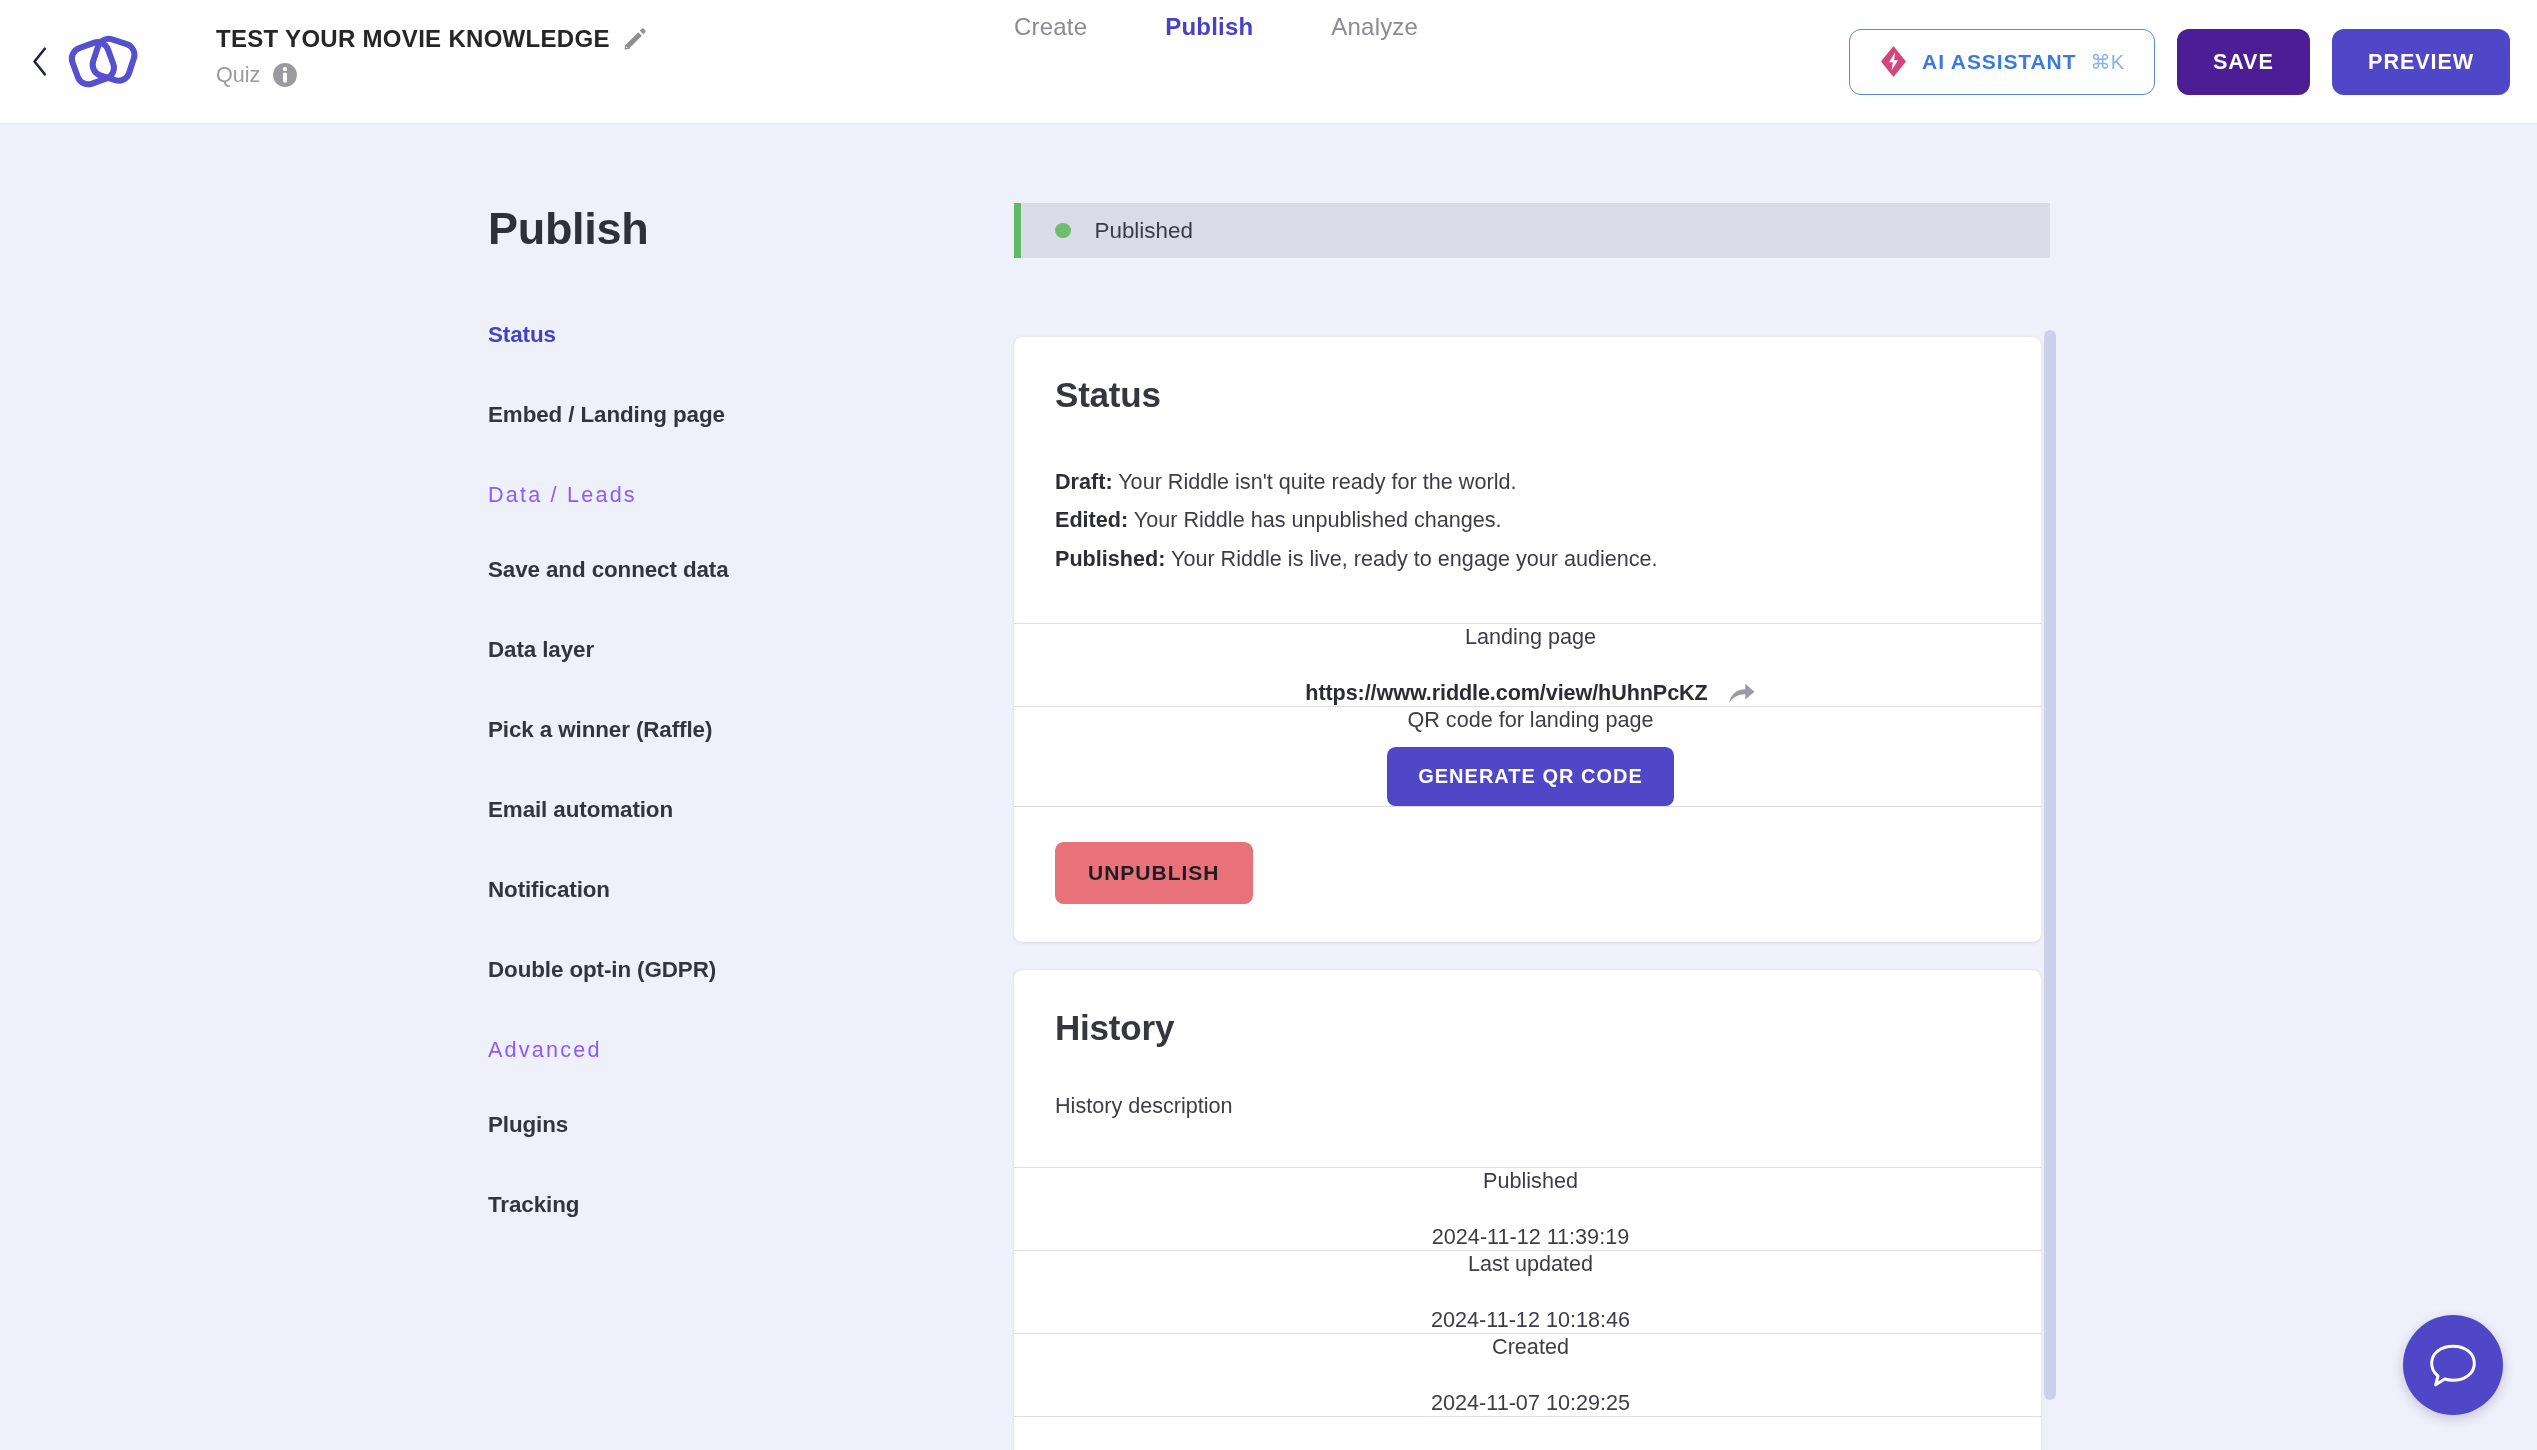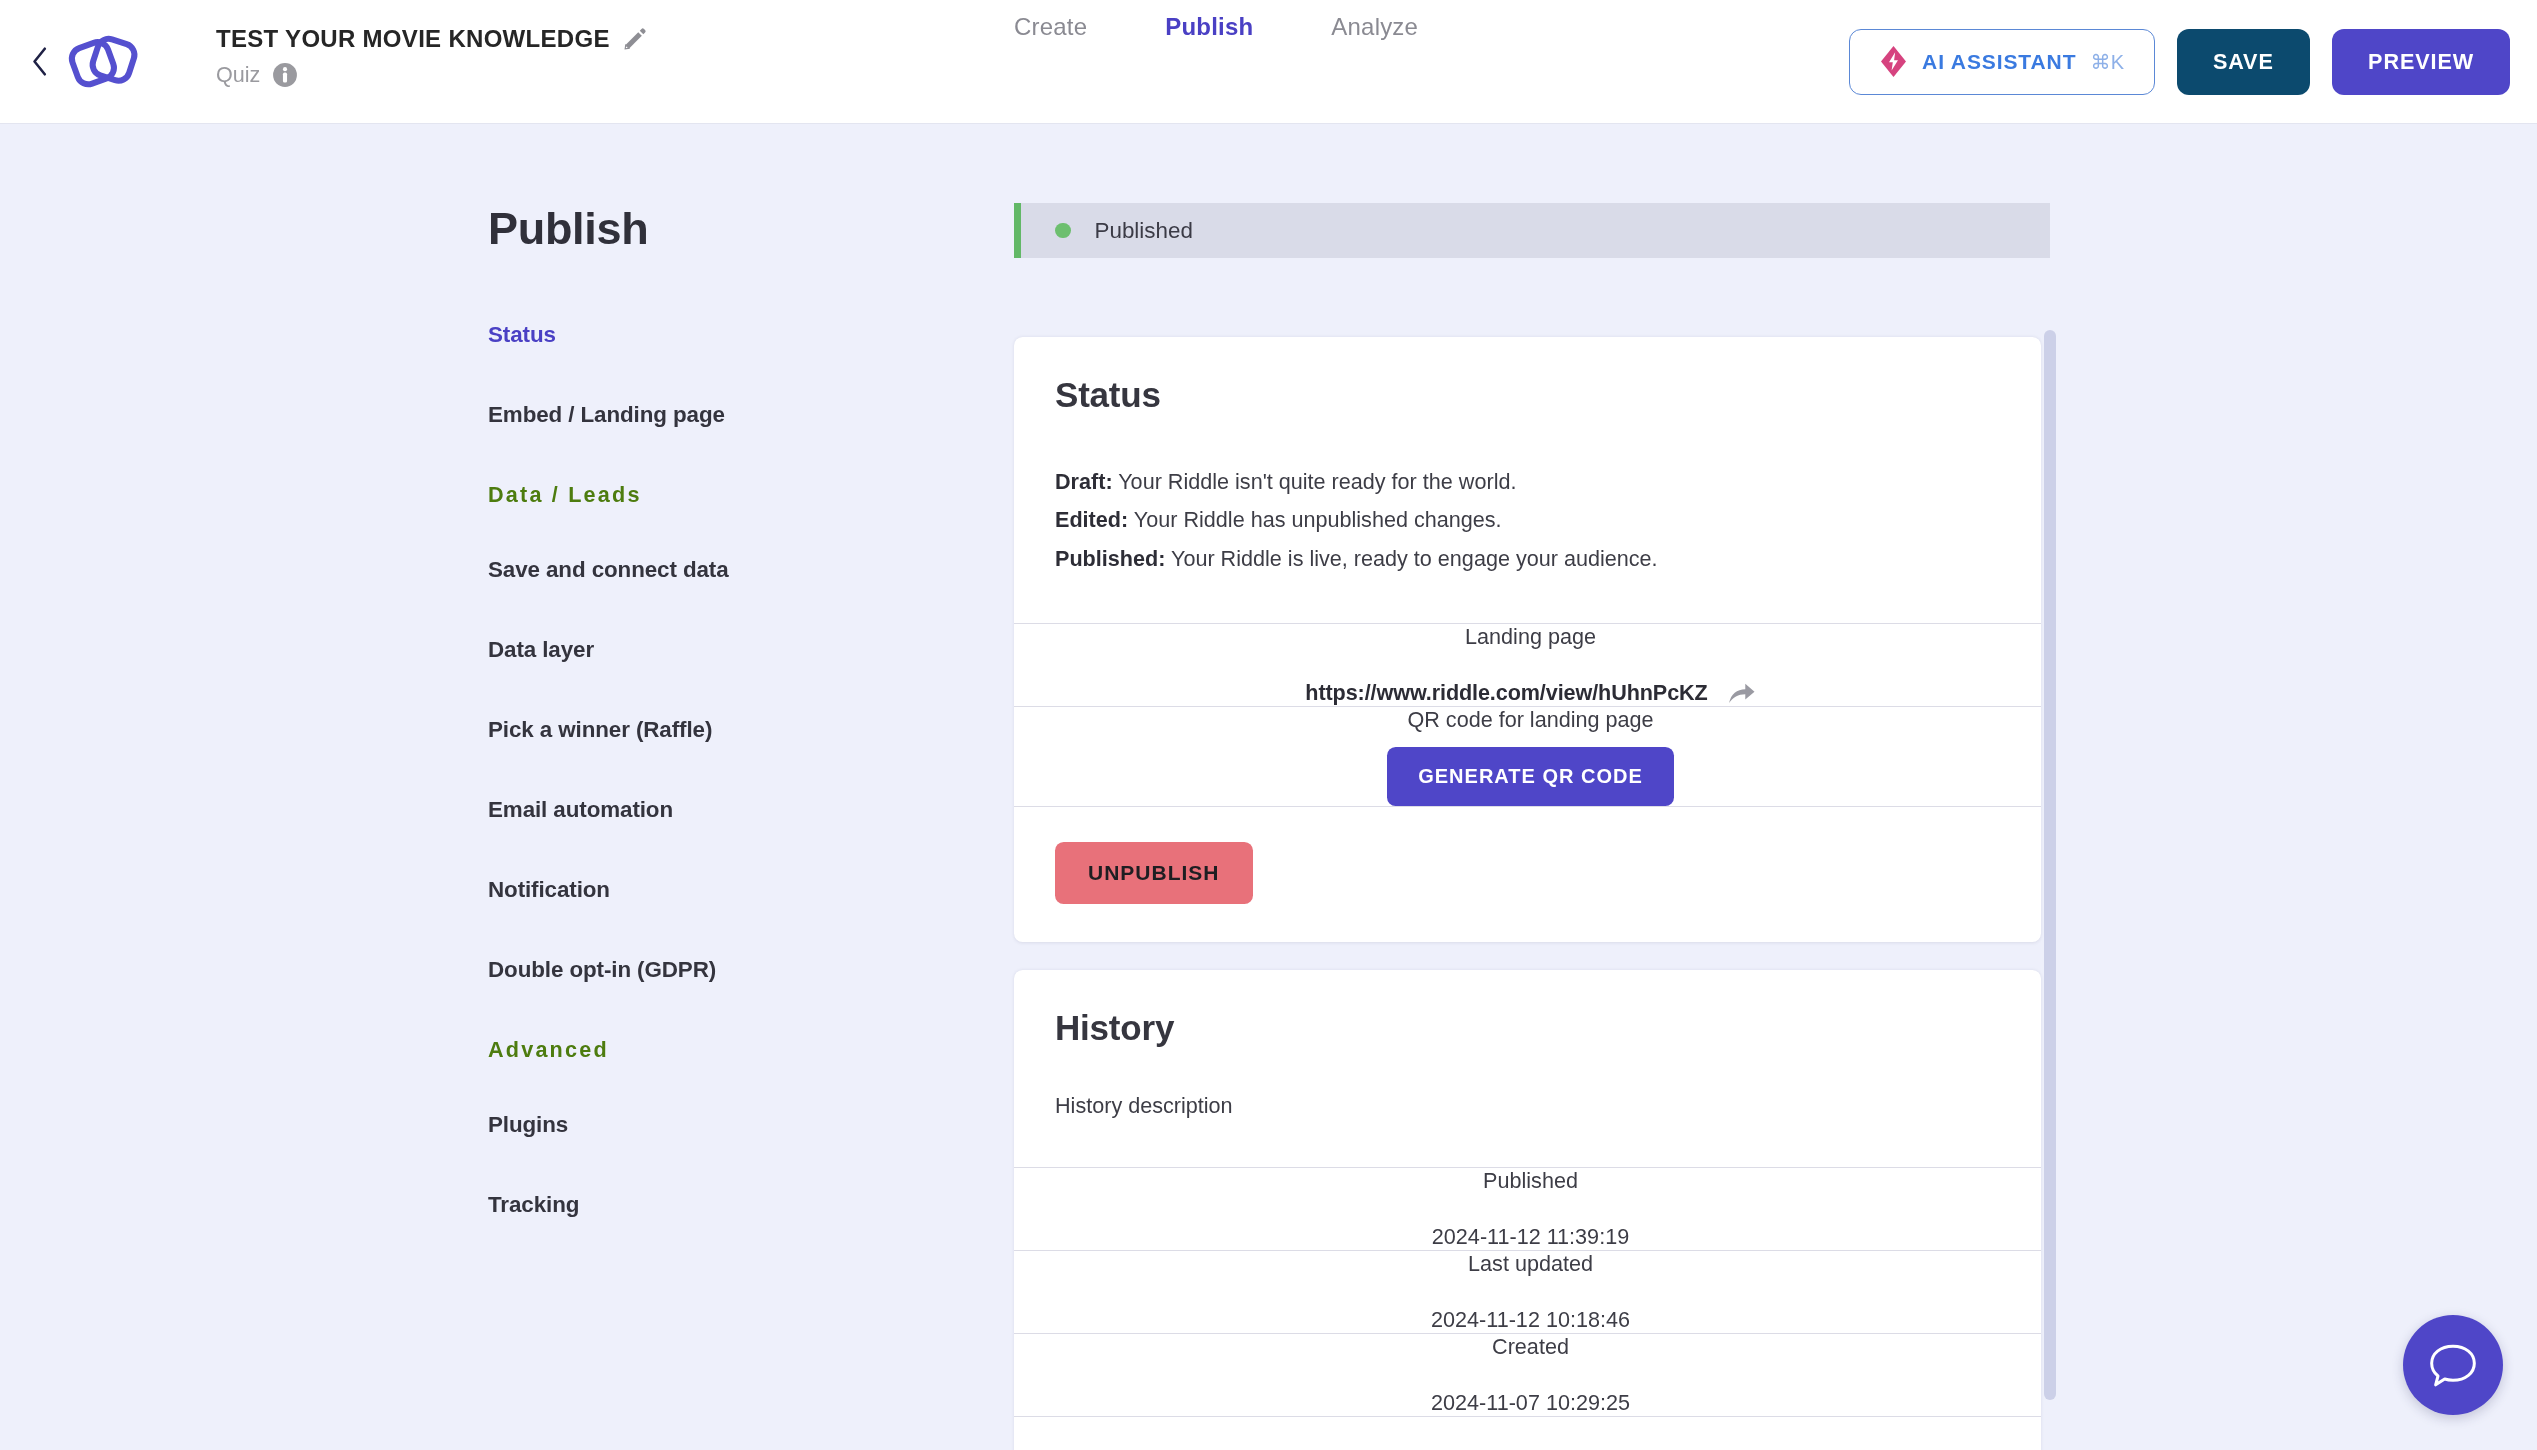--- a/index.html
+++ b/index.html
@@ -125,21 +125,21 @@
   }
   .ai-shortcut {
     font-size: 20px;
     color: #8db0e8;
     letter-spacing: 0.4px;
   }
 
   .save-btn {
     height: 66px;
     padding: 0 36px;
-    background: #0c4a6e;
+    background: #4c1d95;
     color: #ffffff;
     border: none;
     border-radius: 12px;
     font-size: 21.6px;
     font-weight: 700;
     letter-spacing: 0.9px;
     cursor: pointer;
     font-family: "Liberation Sans", sans-serif;
   }
 
@@ -184,22 +184,22 @@
     font-size: 22.4px;
     font-weight: 700;
     color: #34343e;
     margin-bottom: 54px;
     cursor: pointer;
     letter-spacing: -0.1px;
   }
   .nav-item.active { color: #4a40c4; }
   .nav-group-label {
     font-size: 21.6px;
-    font-weight: 700;
-    color: #4d7c0f;
+    font-weight: 400;
+    color: #8b5cf6;
     letter-spacing: 2.2px;
     margin-bottom: 49px;
   }
 
   
   .content-col {
     position: absolute;
     left: 1014px;
     top: 80px;
     width: 1040px;

